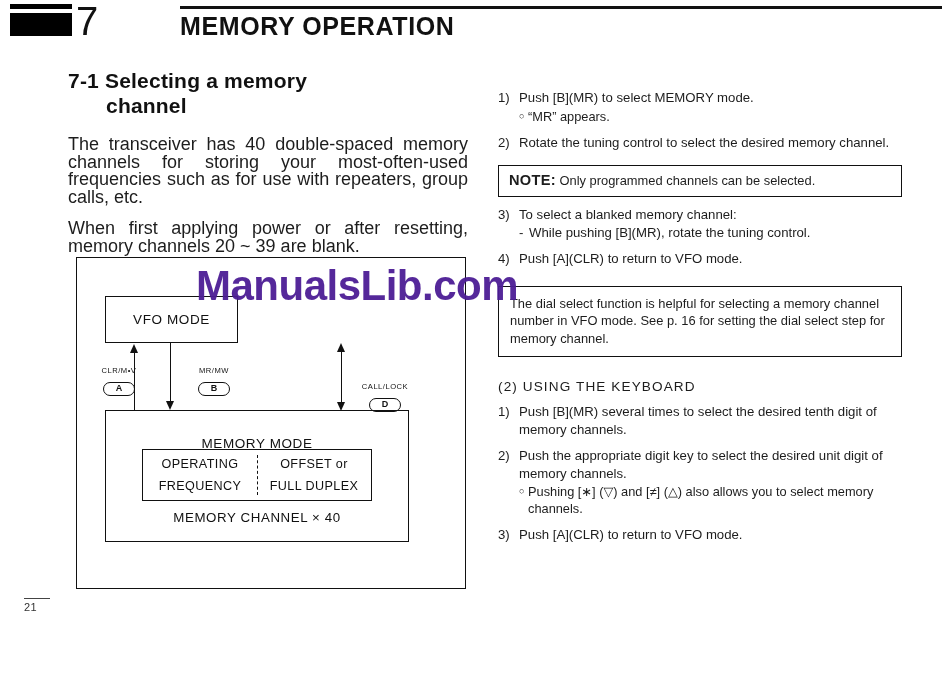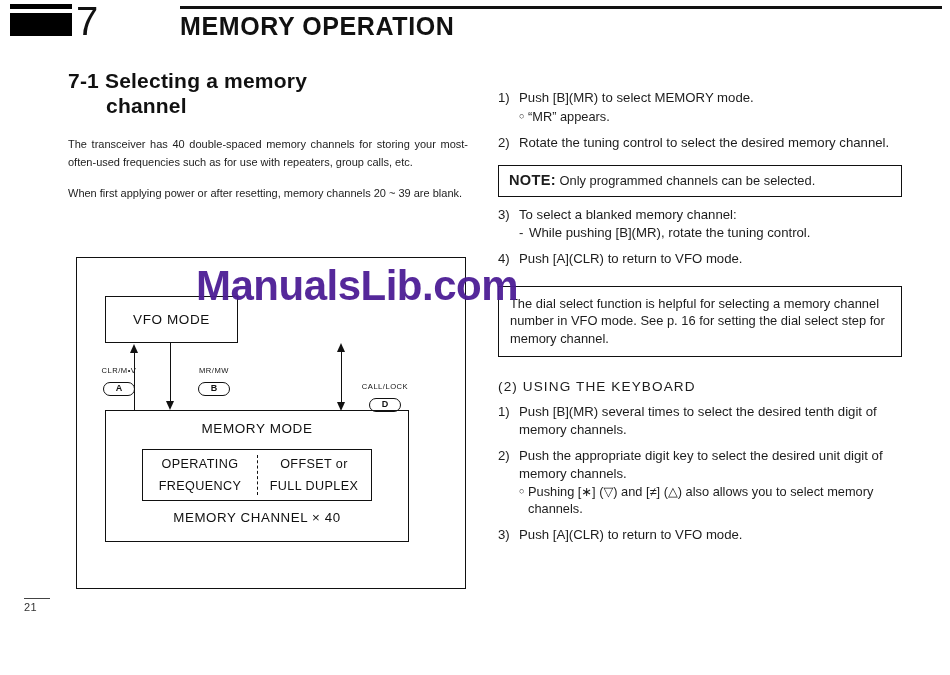--- a/index.html
+++ b/index.html
@@ -101,21 +101,21 @@
     color: #111;
     letter-spacing: 0.2px;
   }
   .sec-heading .line2 {
     display: block;
     margin-left: 38px;
   }
 
   
   .para {
-    font-size: 11px;
+    font-size: 18px;
     line-height: 17.5px;
     color: #1d1d1d;
     margin-top: 14px;
     text-align: justify;
   }
   .para.first { margin-top: 18px; }
 
   
   #diagram {
     position: absolute;
@@ -154,21 +154,21 @@
     left: 28px;
     top: 152px;
     width: 304px;
     height: 132px;
     display: block;
   }
   #box-memory .mm-title {
     text-align: center;
     font-size: 13.5px;
     letter-spacing: 0.6px;
-    margin-top: 10px;
+    margin-top: 25px;
   }
   #inner-table {
     position: absolute;
     left: 36px;
     top: 38px;
     width: 230px;
     height: 52px;
     border: 1.2px solid #111;
     box-sizing: border-box;
     display: flex;

